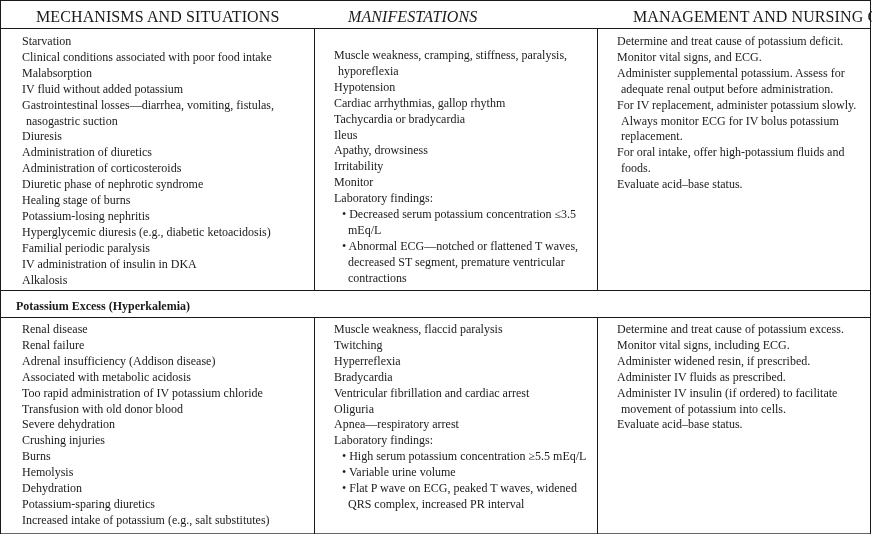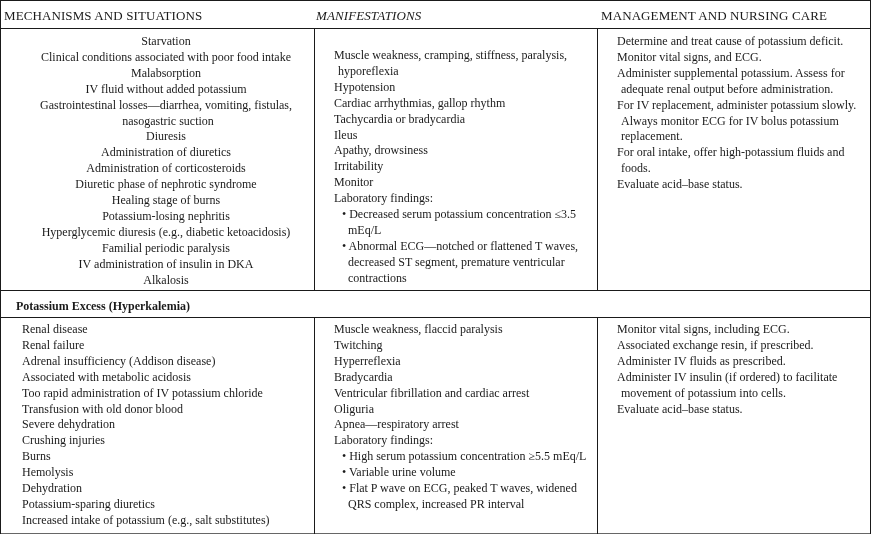--- a/index.html
+++ b/index.html
@@ -2,21 +2,21 @@
 <html><head>
 <meta charset="utf-8">
 <style>
   html, body { margin: 0; padding: 0; background: #ffffff; }
   body { width: 872px; height: 535px; overflow: hidden; position: relative;
          font-family: "Liberation Serif", "DejaVu Serif", serif; color: #1a1a1a; }
   .page { position: absolute; left: 0; top: 0; width: 871px; height: 534px; }
   .hline { position: absolute; left: 0; width: 871px; height: 0; border-top: 1.5px solid #1a1a1a; }
   .hline.thin { border-top: 1px solid #666; }
   .vline { position: absolute; width: 0; border-left: 1.5px solid #1a1a1a; }
-  .hdr { position: absolute; top: 4px; font-size: 13px; font-weight: normal; letter-spacing: 0.1px; white-space: nowrap; }
+  .hdr { position: absolute; top: 4px; font-size: 16px; font-weight: normal; letter-spacing: 0.1px; white-space: nowrap; margin-left: 32px; }
   .col { position: absolute; font-size: 12px; line-height: 15.9px; }
   .item { padding-left: 12px; text-indent: -4px; white-space: normal; }
   .item.bul { padding-left: 22px; text-indent: -6px; }
   .section-title { position: absolute; left: 5px; top: 299px; font-size: 12px; font-weight: bold; white-space: nowrap; margin-left: 11px; }
 </style>
 </head>
 <body>
 
 <div class="page">
 
@@ -30,21 +30,21 @@
   <div class="vline" style="left:870px; top:0; height:534px;"></div>
   <div class="vline" style="left:314px; top:28px; height:262px;"></div>
   <div class="vline" style="left:597px; top:28px; height:262px;"></div>
   <div class="vline" style="left:314px; top:317px; height:217px;"></div>
   <div class="vline" style="left:597px; top:317px; height:217px;"></div>
 
   <div class="hdr" style="left:4px; top:8px;">MECHANISMS AND SITUATIONS</div>
   <div class="hdr" style="left:316px; top:8px;font-style:italic;">MANIFESTATIONS</div>
   <div class="hdr" style="left:601px; top:8px;text-align:right;">MANAGEMENT AND NURSING CARE</div>
 
-  <div class="col" style="left:14px; top:34px; width:296px;text-align:center;">
+  <div class="col" style="left:14px; top:34px; width:296px;">
     <div class="item">Starvation</div>
     <div class="item">Clinical conditions associated with poor food intake</div>
     <div class="item">Malabsorption</div>
     <div class="item">IV fluid without added potassium</div>
     <div class="item">Gastrointestinal losses—diarrhea, vomiting, fistulas, nasogastric suction</div>
     <div class="item">Diuresis</div>
     <div class="item">Administration of diuretics</div>
     <div class="item">Administration of corticosteroids</div>
     <div class="item">Diuretic phase of nephrotic syndrome</div>
     <div class="item">Healing stage of burns</div>
@@ -104,19 +104,20 @@
     <div class="item">Ventricular fibrillation and cardiac arrest</div>
     <div class="item">Oliguria</div>
     <div class="item">Apnea—respiratory arrest</div>
     <div class="item">Laboratory findings:</div>
     <div class="item bul"><span>•</span> <span>High serum potassium concentration ≥5.5 mEq/L</span></div>
     <div class="item bul"><span>•</span> <span>Variable urine volume</span></div>
     <div class="item bul"><span>•</span> <span>Flat P wave on ECG, peaked T waves, widened QRS complex, increased PR interval</span></div>
   </div>
 
   <div class="col" style="left:609px; top:322px; width:258px;">
+    <div class="item">Determine and treat cause of potassium excess.</div>
     <div class="item">Monitor vital signs, including ECG.</div>
-    <div class="item">Associated exchange resin, if prescribed.</div>
+    <div class="item">Administer widened resin, if prescribed.</div>
     <div class="item">Administer IV fluids as prescribed.</div>
     <div class="item">Administer IV insulin (if ordered) to facilitate movement of potassium into cells.</div>
     <div class="item">Evaluate acid–base status.</div>
   </div>
 </div>
 
 </body></html>

